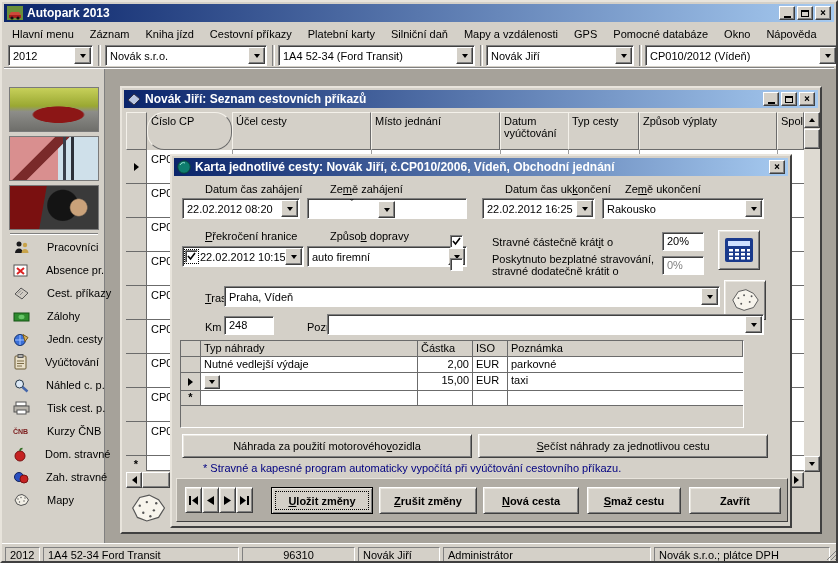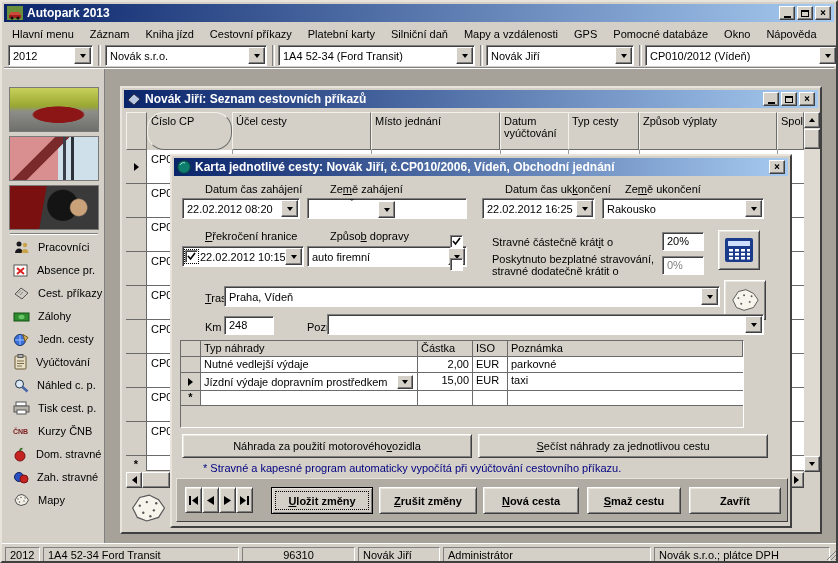--- a/index.html
+++ b/index.html
@@ -22,21 +22,21 @@
   .arrowbtn{width:17px;height:17px;margin-right:1px;flex:0 0 auto;background:#d4d0c8;border:1px solid;
     border-color:#fff #404040 #404040 #fff;box-shadow:inset -1px -1px 0 #808080;
     display:flex;align-items:center;justify-content:center;}
   .tri-down{width:0;height:0;border-left:3px solid transparent;border-right:3px solid transparent;border-top:4px solid #000;}
   .tri-up{width:0;height:0;border-left:3px solid transparent;border-right:3px solid transparent;border-bottom:4px solid #000;}
   .tri-left{width:0;height:0;border-top:4px solid transparent;border-bottom:4px solid transparent;border-right:5px solid #000;}
   .tri-right{width:0;height:0;border-top:4px solid transparent;border-bottom:4px solid transparent;border-left:5px solid #000;}
   .tsep{position:absolute;top:2px;height:21px;width:3px;border-left:1px solid #808080;border-right:1px solid #fff;}
   .sidebar{position:absolute;left:2px;top:67px;width:101px;height:474px;background:#d4d0c8;border-right:1px solid #808080;}
   .photo{position:absolute;left:5px;width:90px;height:45px;border:1px solid #7a7a7a;}
-  .sb-item{position:absolute;left:9px;display:flex;align-items:center;gap:8px;height:20px;white-space:nowrap;}
+  .sb-item{position:absolute;left:9px;display:flex;align-items:center;gap:17px;height:20px;white-space:nowrap;}
   .mdi{position:absolute;left:103px;top:67px;width:733px;height:474px;background:#a6a29a;}
   .win3d{background:#d4d0c8;border:2px solid;border-color:#e8e4dc #404040 #404040 #e8e4dc;}
   .childwin{position:absolute;left:118px;top:84px;width:702px;height:448px;z-index:2;}
   .dialog{position:absolute;left:168px;top:152px;width:622px;height:374px;z-index:3;}
   .hcell{position:absolute;top:0;height:100%;background:#d4d0c8;border:1px solid;border-color:#f4f1ea #6b6b6b #6b6b6b #f4f1ea;
     padding:2px 3px;overflow:hidden;line-height:12px;}
   .grid-rows{position:absolute;background:#fff;}
   .grow{position:absolute;left:0;width:100%;border-bottom:1px solid #6b6b6b;}
   .gsel{position:absolute;left:0;top:0;width:21px;height:100%;background:#d4d0c8;border-right:1px solid #6b6b6b;
     display:flex;align-items:center;justify-content:center;}
@@ -537,21 +537,20 @@
         <span class="dtbl-cell" style="left:237px;width:55px;text-align:right;">2,00</span>
         <span class="dtbl-cell" style="left:292px;width:35px;">EUR</span>
         <span class="dtbl-cell" style="left:327px;width:235px;border-right:none;">parkovné</span>
       </div>
 
       <div style="position:absolute;left:0;top:32px;width:562px;height:18px;background:#fff;border-bottom:1px solid #6b6b6b;">
         <span class="dtbl-cell" style="left:0;width:20px;background:#d4d0c8;display:flex;align-items:center;justify-content:center;">
             <span class="tri-right"></span>
           </span>
         <span class="dtbl-cell" style="left:20px;width:217px;display:flex;align-items:center;">
-          <span style="flex:1;overflow:hidden;white-space:nowrap;">Jízdní výdaje dopravním prostředkem</span>
           <span class="arrowbtn" style="width:16px;height:14px;">
               <span class="tri-down"></span>
             </span>
         </span>
         <span class="dtbl-cell" style="left:237px;width:55px;text-align:right;">15,00</span>
         <span class="dtbl-cell" style="left:292px;width:35px;">EUR</span>
         <span class="dtbl-cell" style="left:327px;width:235px;border-right:none;">taxi</span>
       </div>
 
       <div style="position:absolute;left:0;top:50px;width:562px;height:15px;background:#fff;border-bottom:1px solid #6b6b6b;">

